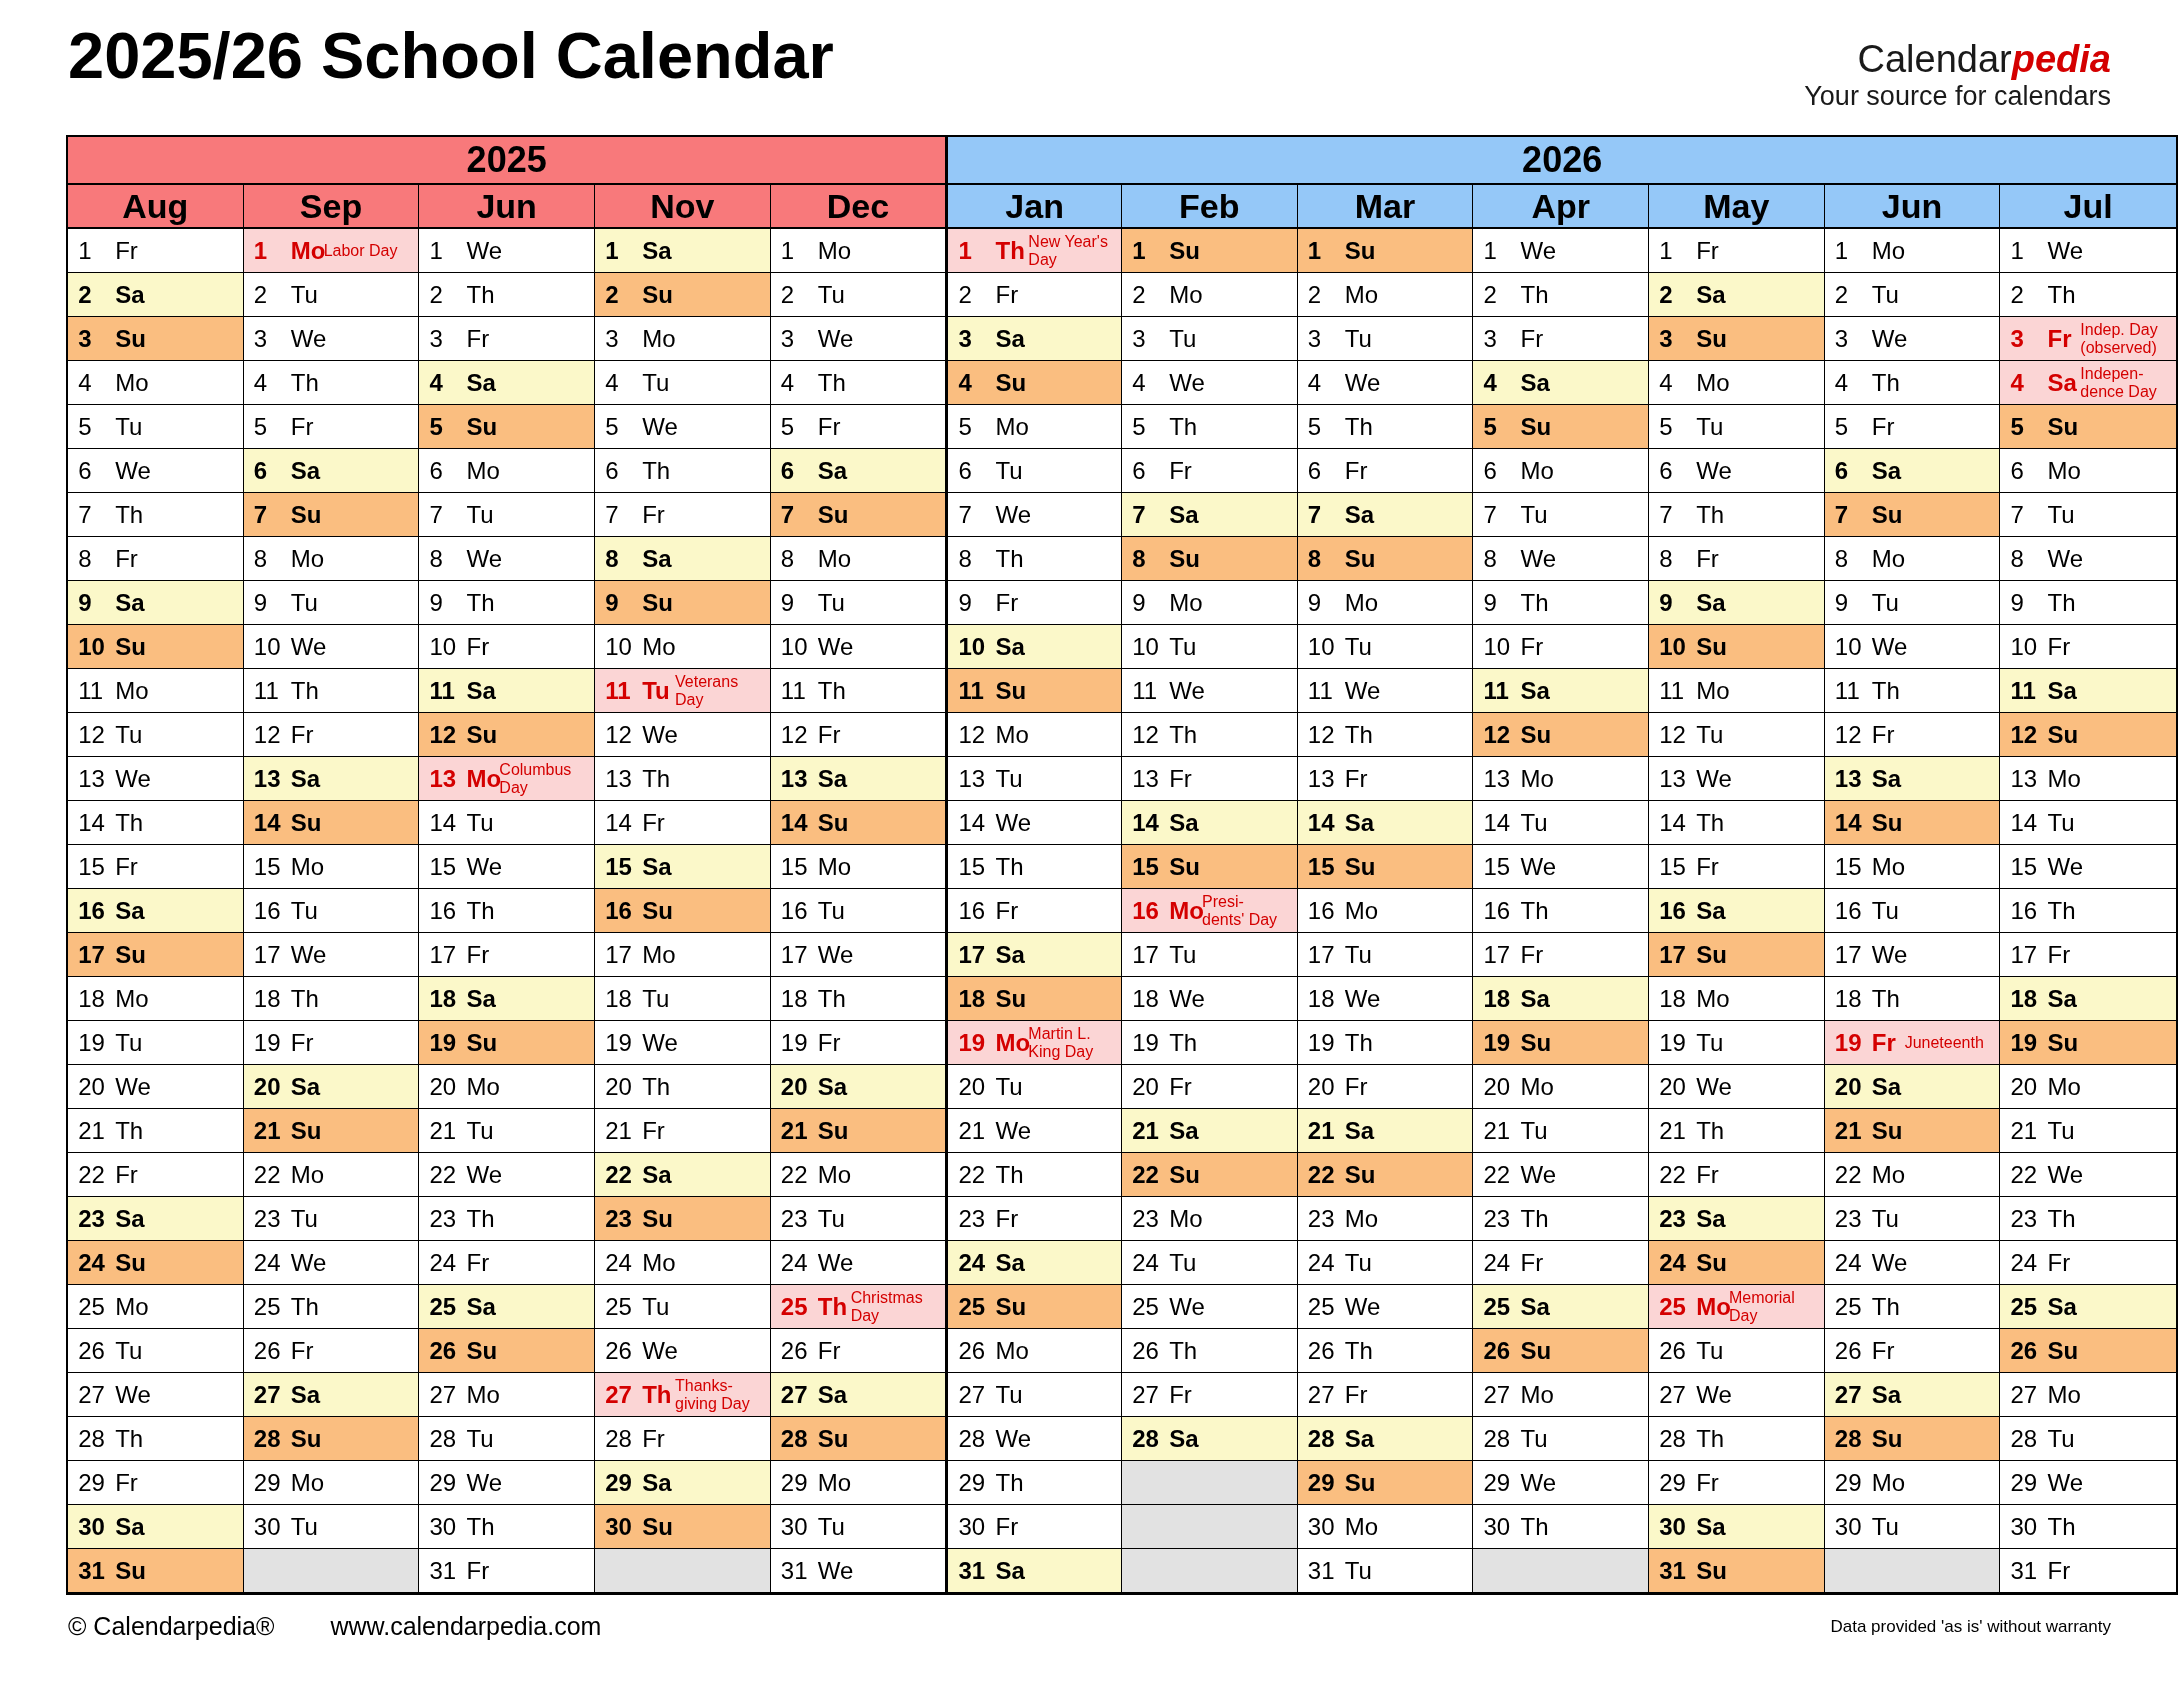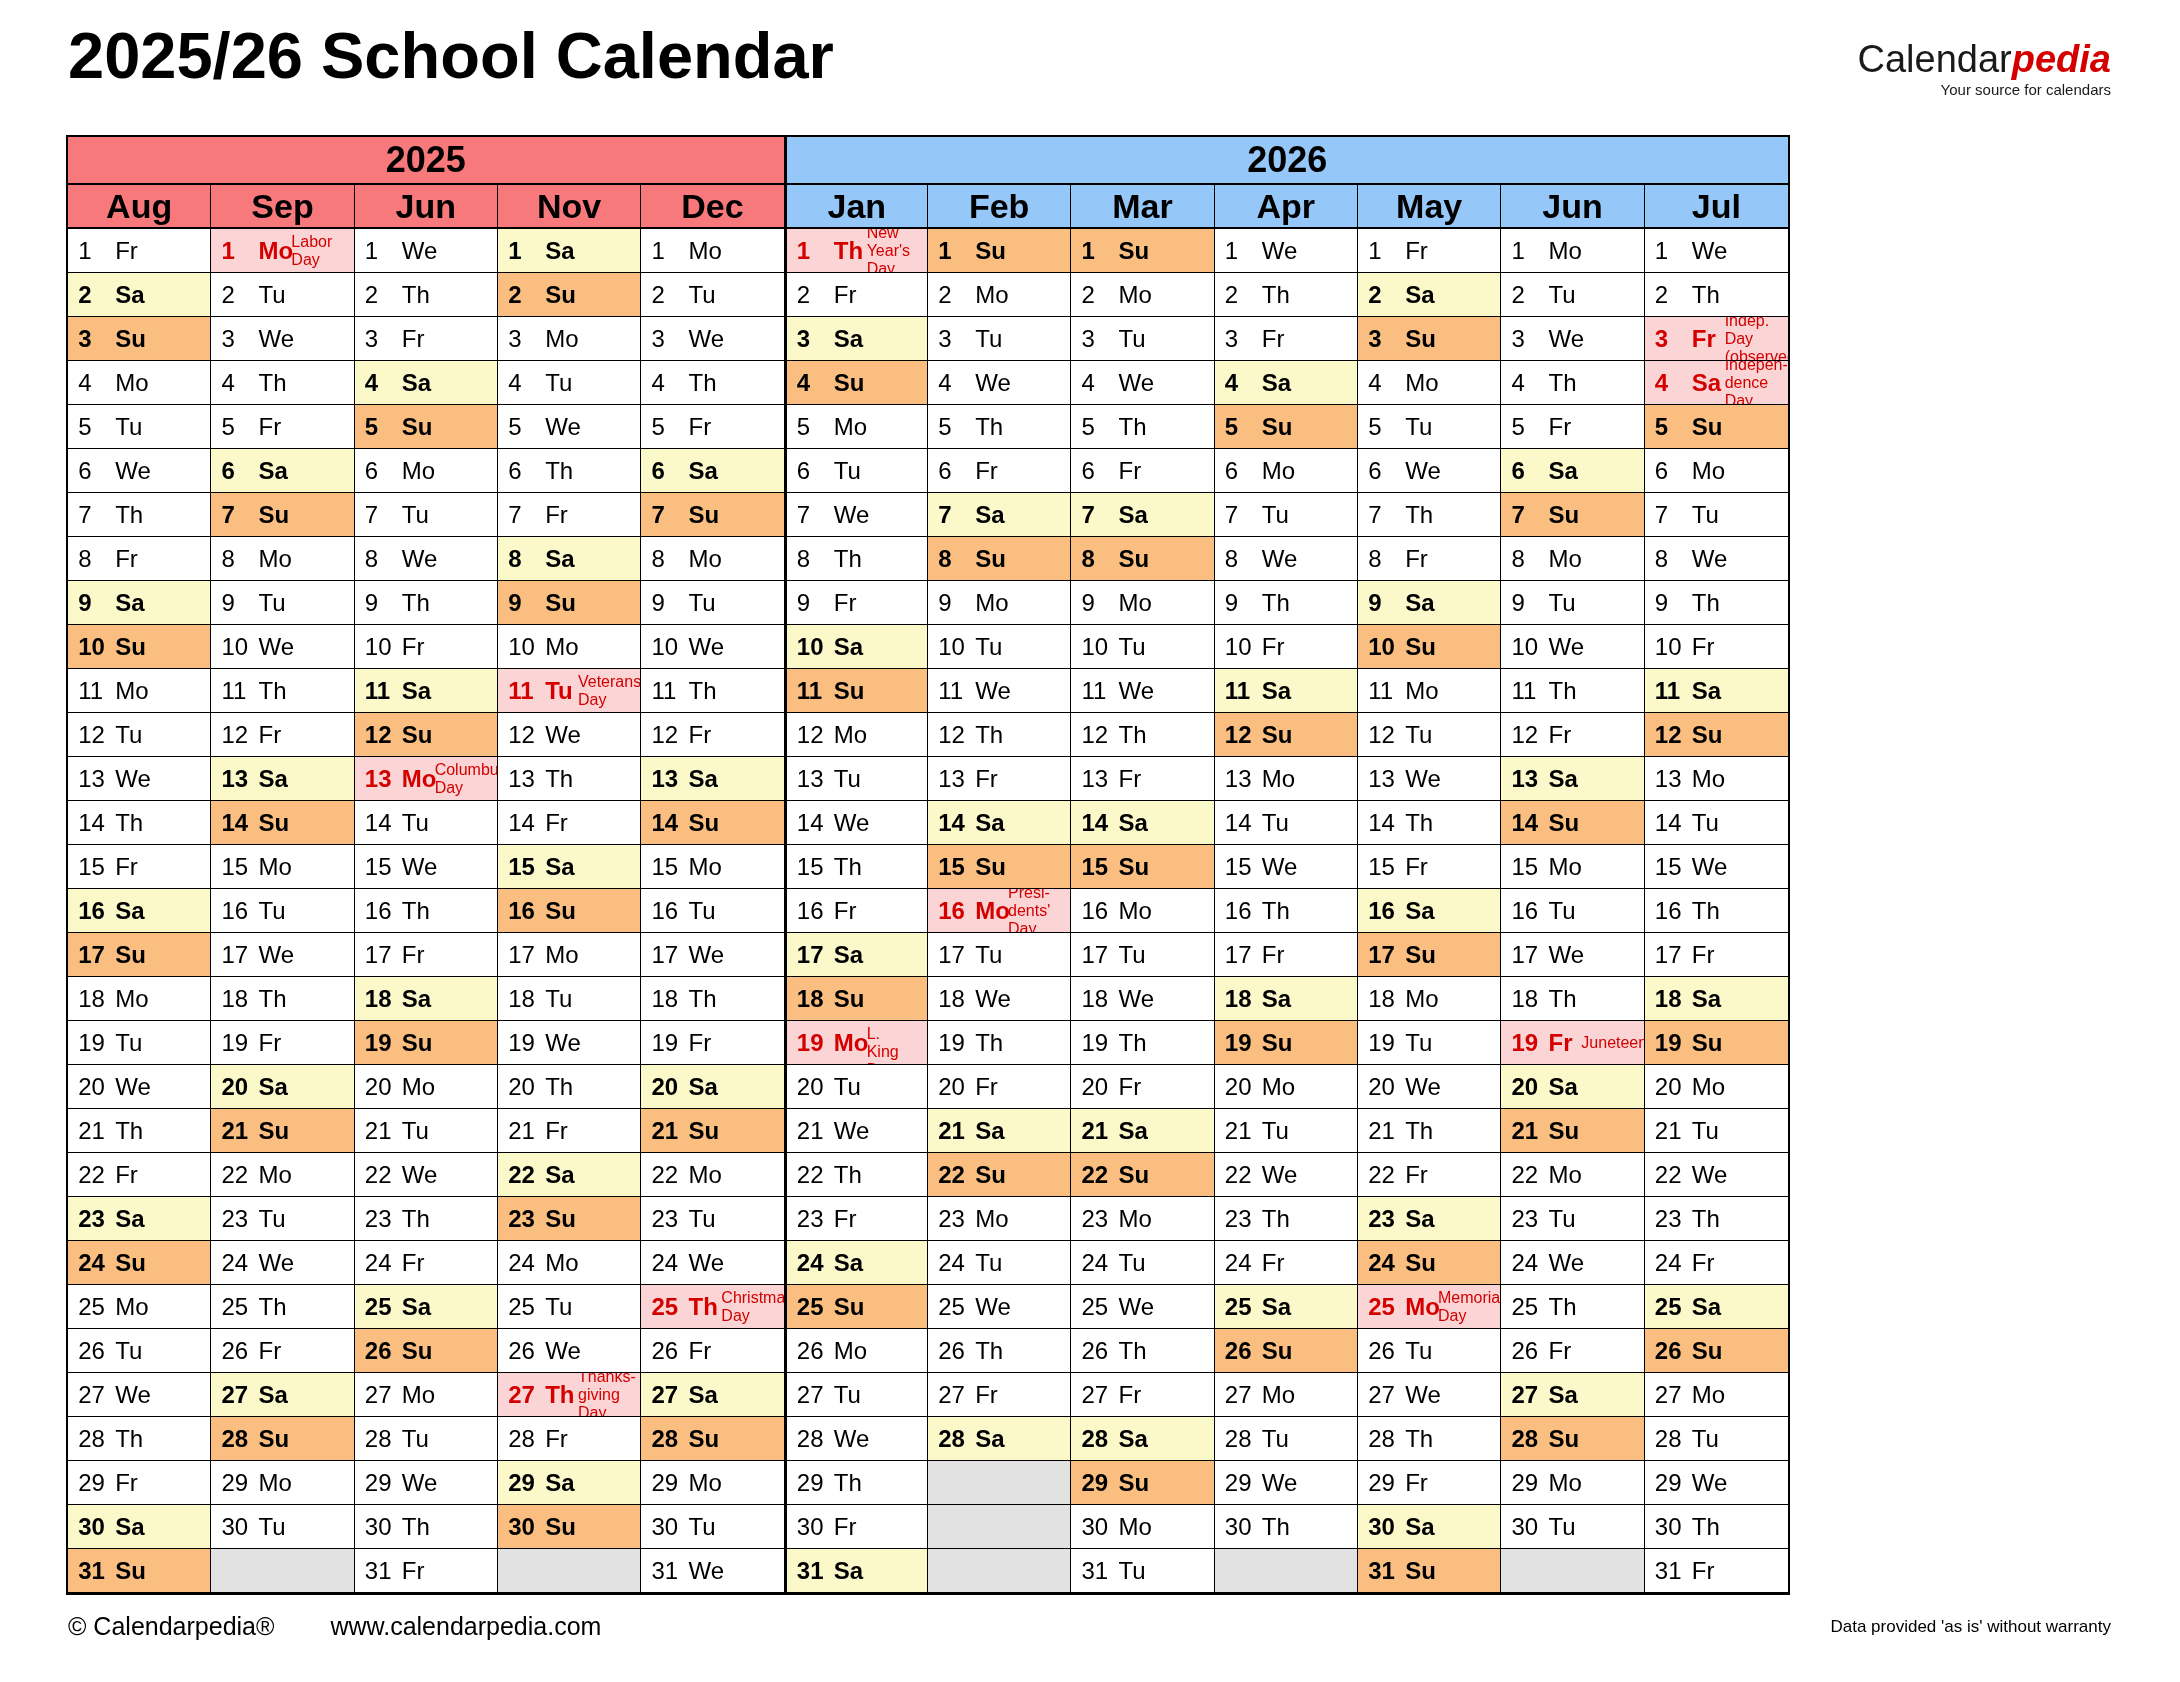--- a/index.html
+++ b/index.html
@@ -12,24 +12,24 @@
   .page-title{
     position:absolute;left:68px;top:12px;
     font-size:65px;font-weight:bold;letter-spacing:0px;white-space:nowrap;margin-top:6px;
   }
   .logo{
     position:absolute;right:70px;top:40px;text-align:right;line-height:1.05;
   }
   .logo-line{font-size:38px;white-space:nowrap;}
   .logo-part1{color:#1a1a1a;}
   .logo-part2{color:#d40000;font-weight:bold;font-style:italic;}
-  .logo-tagline{font-size:15px;color:#1a1a1a;margin-top:1.7px;}
+  .logo-tagline{font-size:27px;color:#1a1a1a;margin-top:1.7px;}
   
   .calendar{
-    position:absolute;left:66px;top:135px;width:1724px;
+    position:absolute;left:66px;top:135px;width:2112px;
     border:2.6px solid var(--c-grid);box-sizing:border-box;
     display:grid;
     grid-template-columns:repeat(12,1fr);
     grid-template-rows:48px 44px repeat(31,44px);
     background:#fff;
   }
   .ycell{
     display:flex;align-items:center;justify-content:center;
     font-size:36px;font-weight:bold;
     border-bottom:2.6px solid var(--c-grid);box-sizing:border-box;

